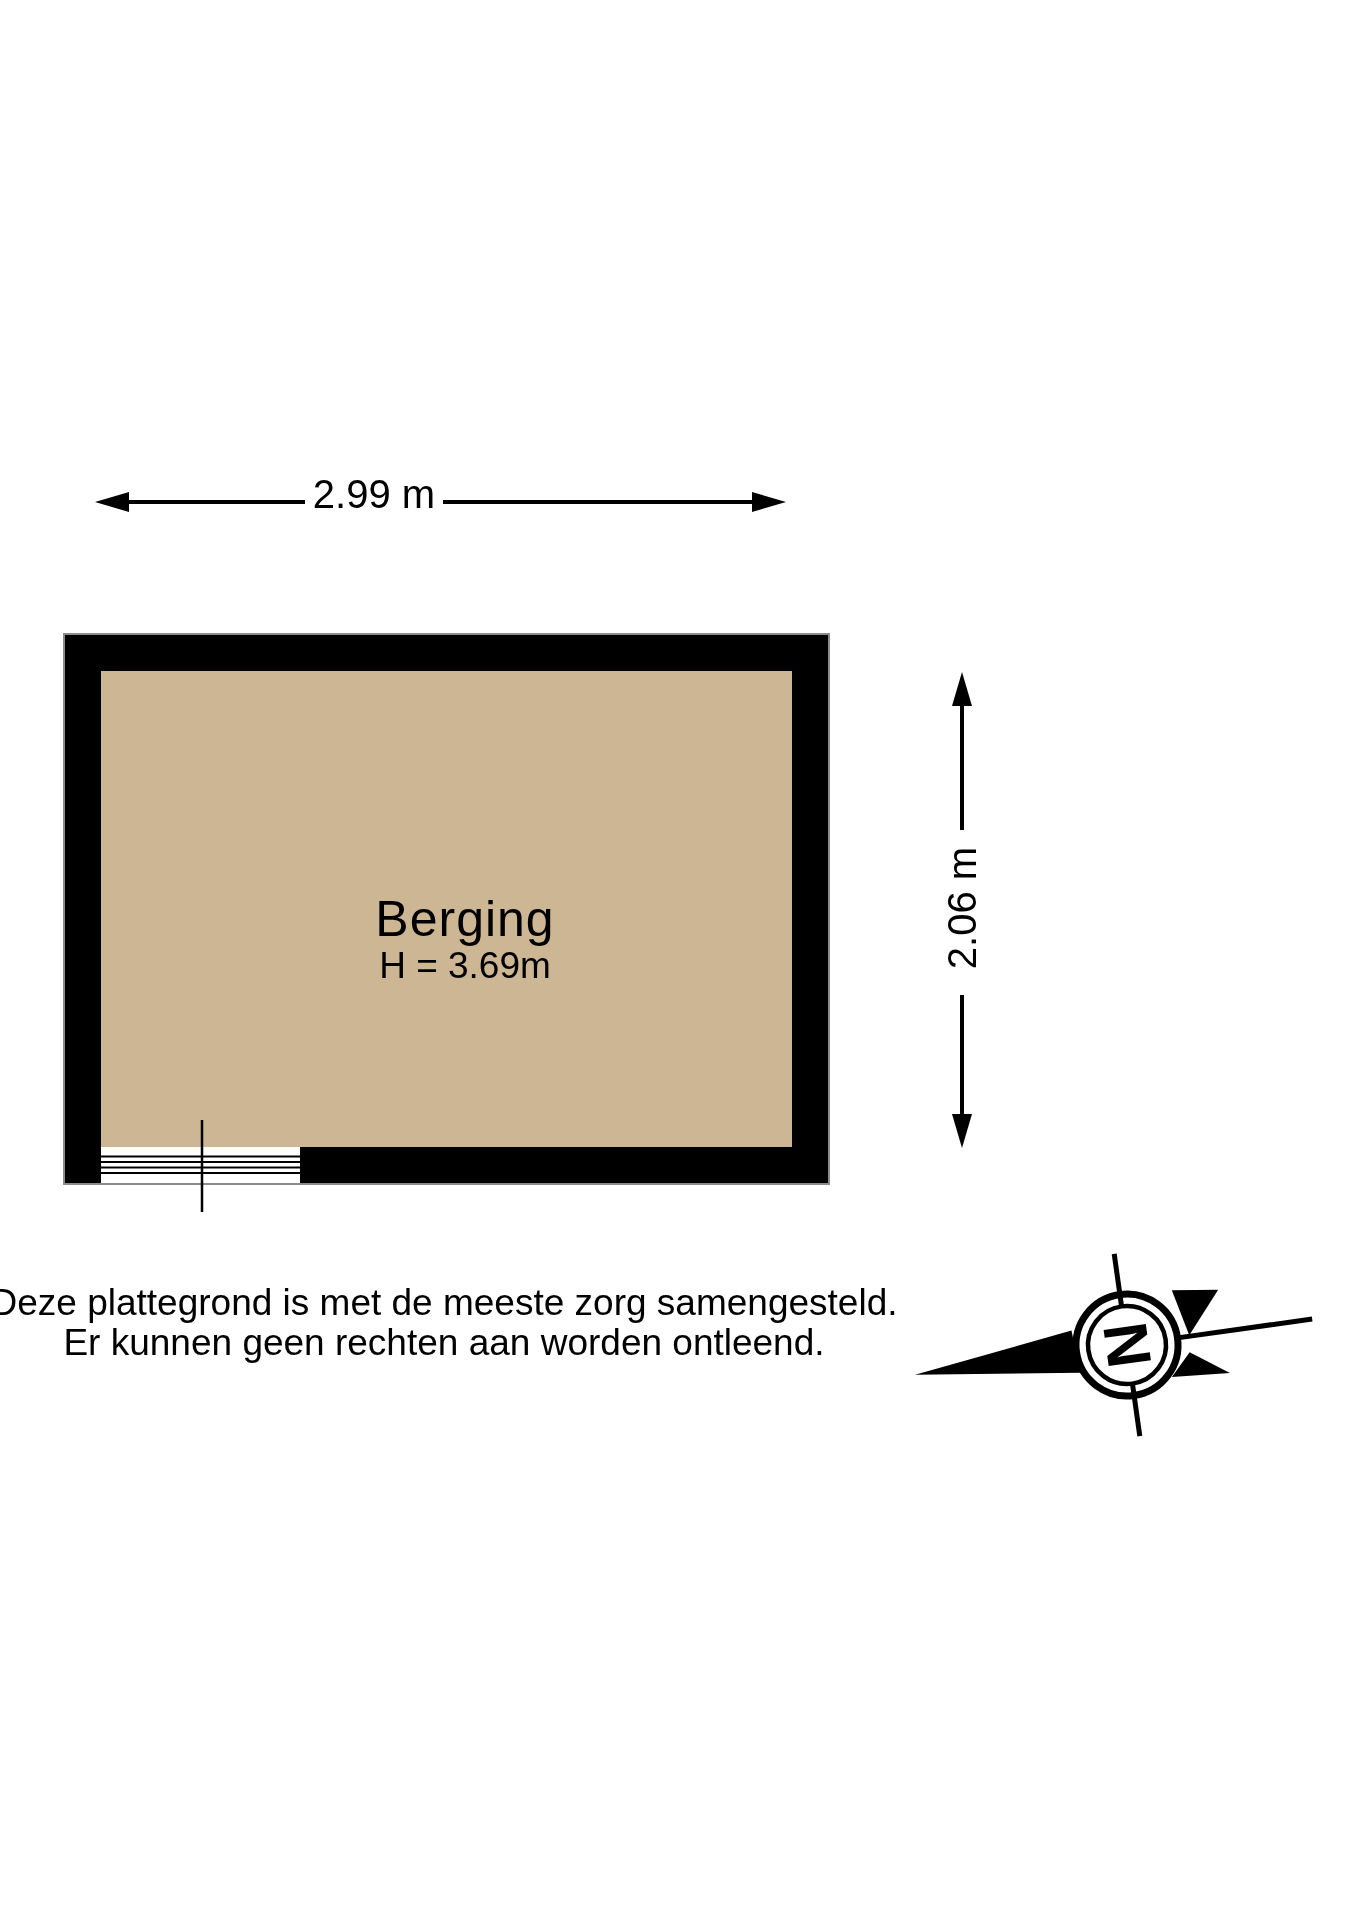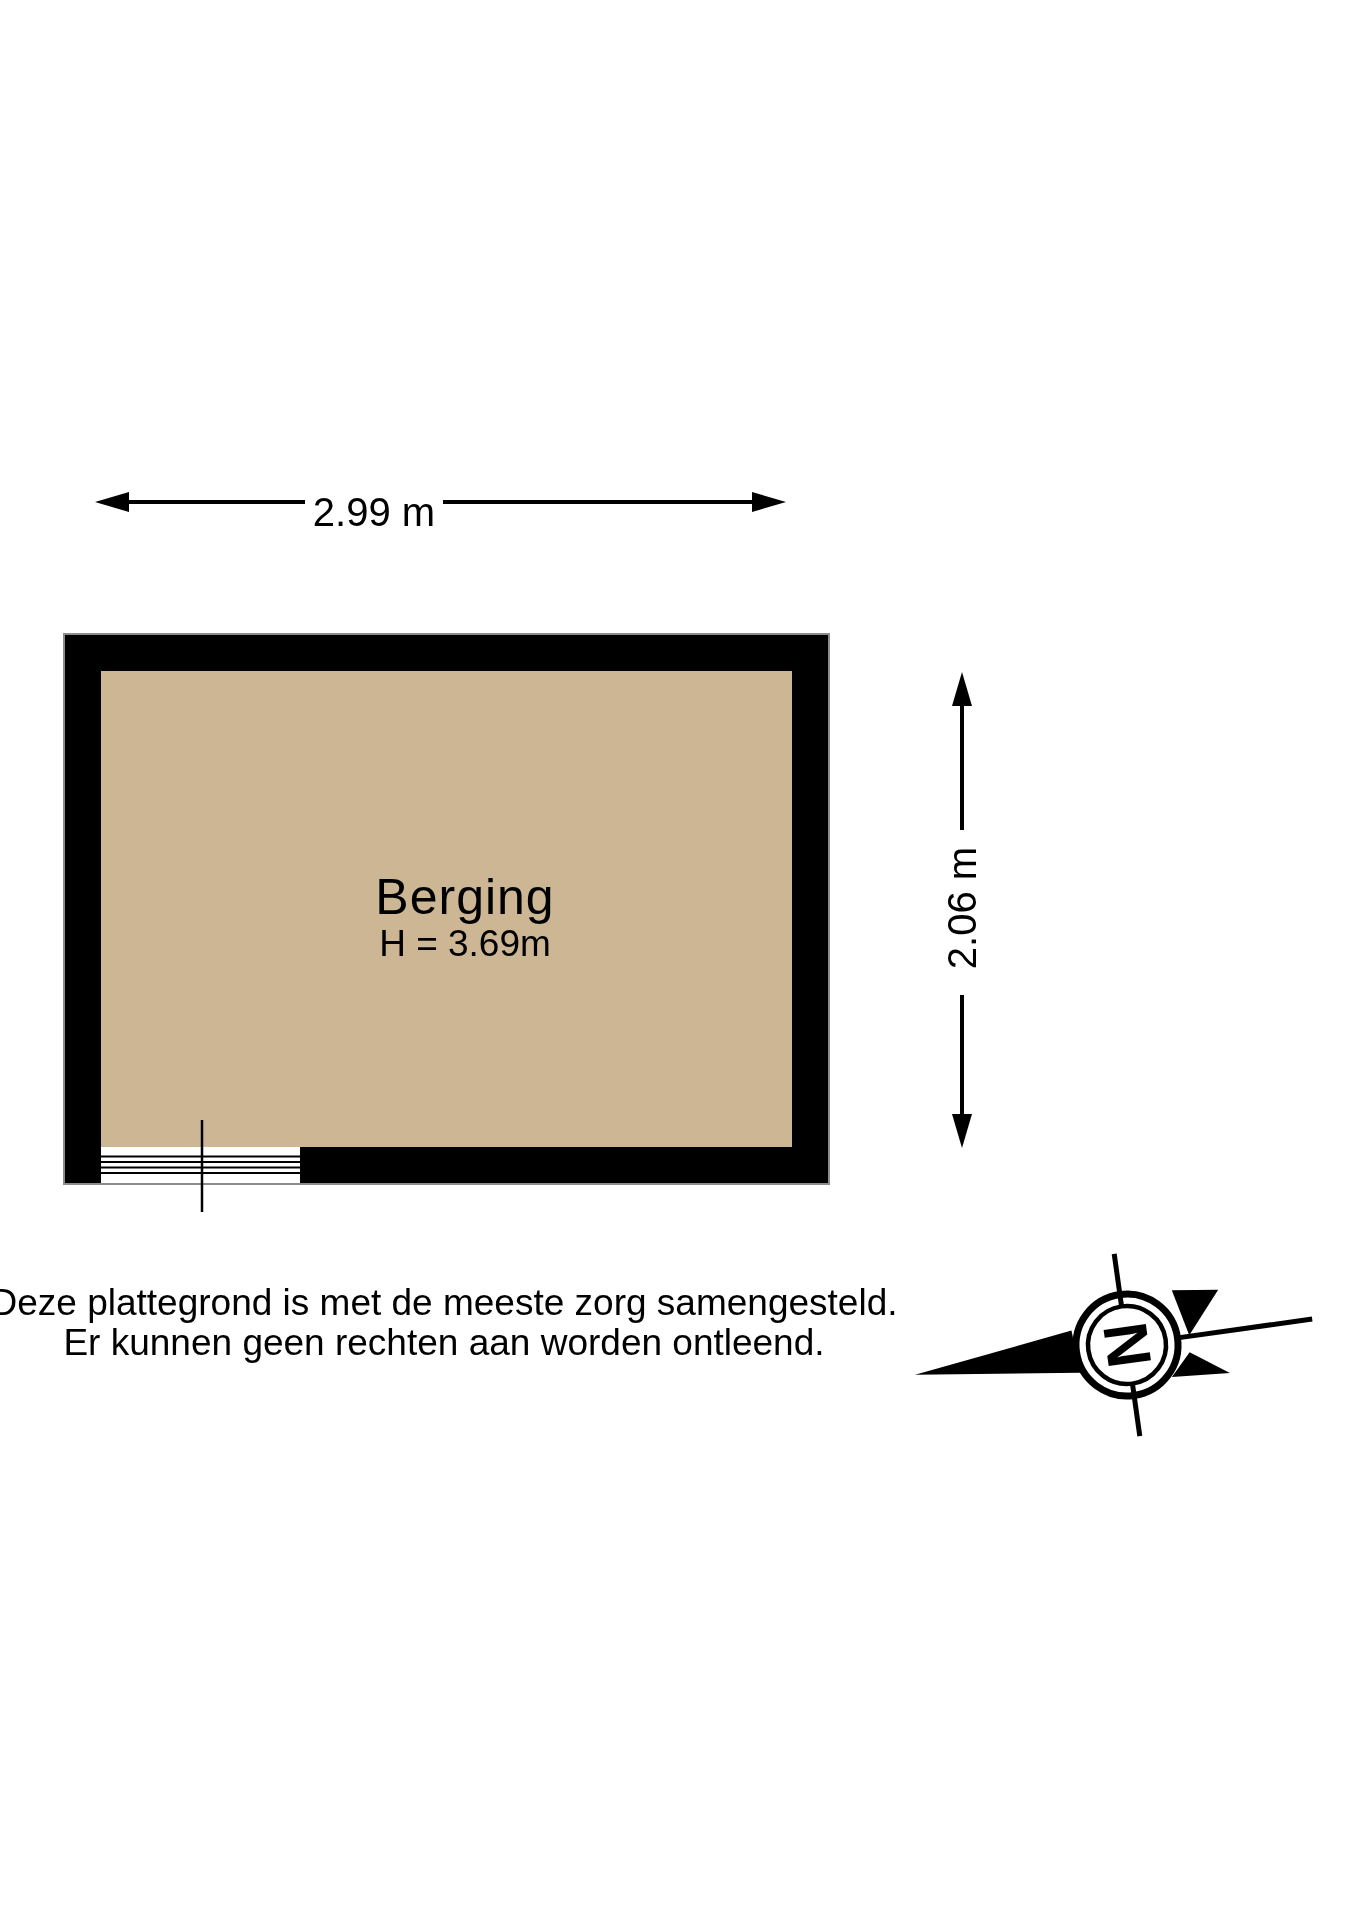--- a/index.html
+++ b/index.html
@@ -35,27 +35,27 @@
     width: 1358px; height: 1920px;
     pointer-events: none;
   }
 
   
   .dim-label {
     font-size: 40px;
     white-space: nowrap;
     transform: translate(-50%, -50%);
   }
-  .dim-label.horizontal { left: 374px; top: 512px; }
+  .dim-label.horizontal { left: 374px; top: 494px; }
   .dim-label.vertical {
     left: 962px; top: 908px;
     transform: translate(-50%, -50%) rotate(-90deg);
   }
   .room-label {
-    left: 465px; top: 870px;
+    left: 465px; top: 892px;
     transform: translateX(-50%);
     text-align: center;
     white-space: nowrap;
   }
   .room-label .room-name { font-size: 50px; line-height: 54px; letter-spacing: 1px; }
   .room-label .room-height { font-size: 37px; line-height: 40px; }
   .disclaimer {
     left: 444px; top: 1283px;
     transform: translateX(-50%);
     text-align: center;

